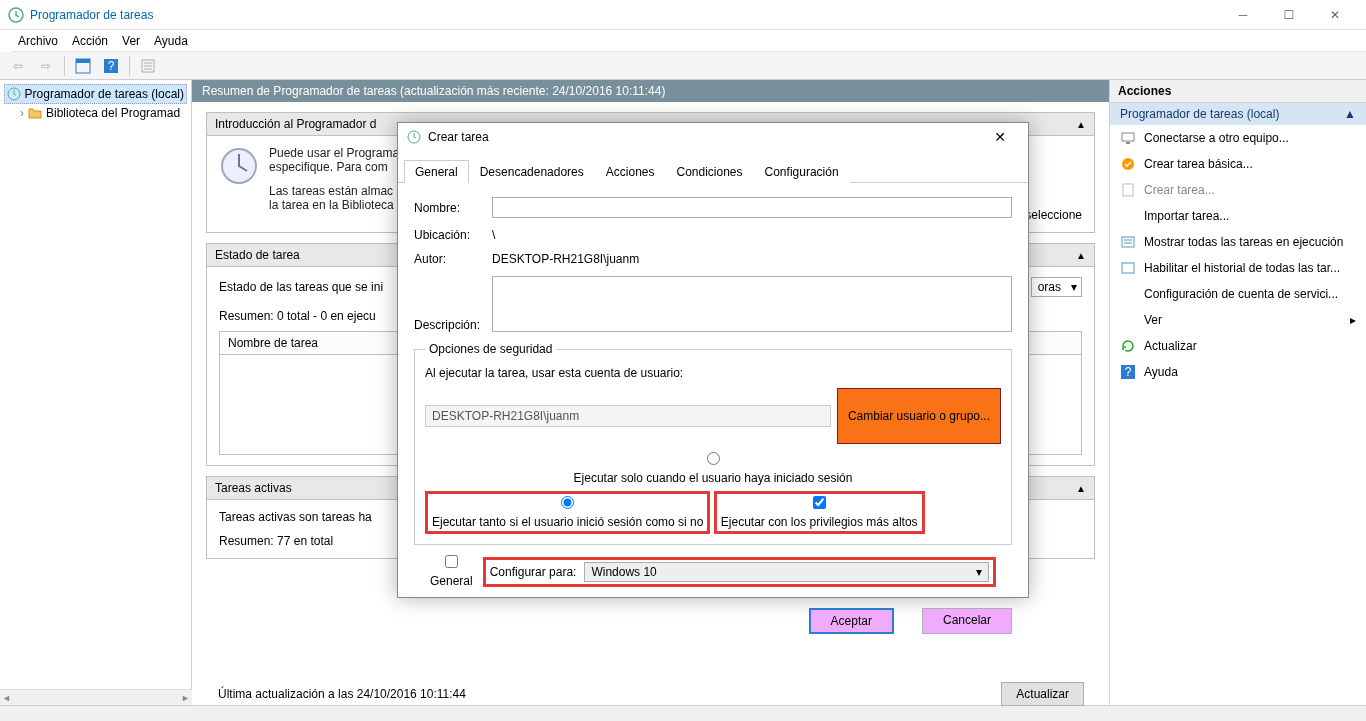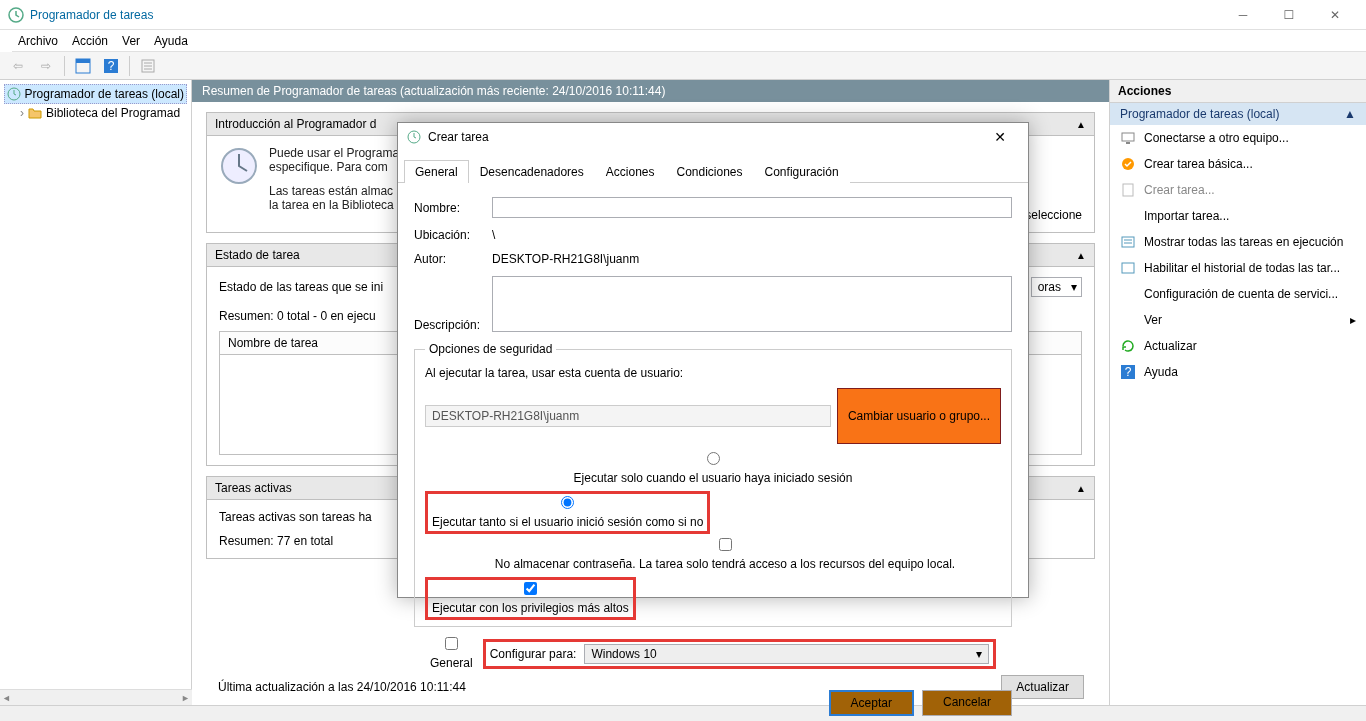--- a/index.html
+++ b/index.html
@@ -34,21 +34,21 @@
 .tablehdr { border: 1px solid #bfbfbf; padding: 4px 8px; background: #fcfcfc; margin-top: 8px; }
 .actions { width: 256px; background: #fff; }
 .actionshdr { padding: 4px 8px; font-weight: bold; border-bottom: 1px solid #d0d0d0; background: #f0f0f0; }
 .actionsgrp { background: #d6e5f3; padding: 4px 10px; color: #1a3a6e; display: flex; justify-content: space-between; align-items: center; }
 .actionitem { display: flex; align-items: center; gap: 8px; padding: 5px 10px; color: #000; }
 .actionitem.disabled { color: #888; }
 .actionitem .aicon { width: 16px; height: 16px; flex-shrink: 0; }
 .statusbar { height: 16px; border-top: 1px solid #d0d0d0; background: #f0f0f0; display:flex; align-items:center; }
 .hscroll { position: absolute; bottom: 16px; left: 0; width: 192px; height: 16px; background: #f0f0f0; border-top: 1px solid #ddd; display:flex; align-items:center; justify-content:space-between; padding:0 2px;}
 .hscroll span{color:#888;font-size:9px;}
-.bottombar { position:absolute; bottom:16px; left:206px; right:270px; display:flex; justify-content:space-between; align-items:center; padding:6px 12px; }
+.bottombar { position:absolute; bottom:9px; left:206px; right:270px; display:flex; justify-content:space-between; align-items:center; padding:6px 12px; }
 .updbtn { border:1px solid #adadad; background:#e1e1e1; padding:4px 14px; }
 
 
 .dialog { position: absolute; left: 397px; top: 122px; width: 632px; height: 476px; background: #fff; border: 1px solid #888; box-shadow: 0 0 20px rgba(0,0,0,0.3); display:flex; flex-direction:column; }
 .dlgtitle { height: 30px; display: flex; align-items: center; padding: 0 8px; }
 .dlgtitle .t { flex: 1; }
 .dlgclose { width: 40px; height: 28px; display: flex; align-items: center; justify-content: center; font-size: 14px; }
 .tabs { display: flex; border-bottom: 1px solid #ccc; padding: 0 6px; margin-top: 8px; }
 .tab { padding: 4px 10px; border: 1px solid transparent; border-bottom: none; position: relative; top: 1px; background: #fff; }
 .tab.active { border-color: #ccc; background: #fff; }
@@ -64,21 +64,21 @@
 .userbox { border:1px solid #ccc; background:#f4f4f4; padding:3px 6px; flex:1; color:#555;}
 .changebtn { border:1px solid #7f1d1d; background:#f97316; padding:20px 10px; }
 .radio, .check { display:flex; align-items:center; gap:6px; margin-bottom:6px;flex-direction:column; }
 .radio input, .check input { margin:0; }
 .highlight { border: 3px solid #e53935; padding: 2px 4px; }
 .hl-inline { display:inline-flex; align-items:center; }
 .bottomrow { display:flex; align-items:center; gap:10px; padding: 0 16px 0; }
 .cfglabel { }
 .cfgselect { flex:1; border:1px solid #abadb3; background:#eee; padding:2px 6px; display:flex; justify-content:space-between; align-items:center;}
 .dlgbtns { display:flex; justify-content:flex-end; gap:8px; padding:12px 16px; }
-.dlgbtn { border:1px solid #adadb3; background:#a16207; padding:4px 20px; }
+.dlgbtn { border:1px solid #adadb3; background:#f0abfc; padding:4px 20px;margin-left:20px; }
 .dlgbtn.primary { border:2px solid #2b7cd3; }
 </style>
 </head>
 <body>
 
 <div class="titlebar">
   <svg class="icon" viewBox="0 0 16 16">
       <circle cx="8" cy="8" r="7" fill="none" stroke="#5a8" stroke-width="1.5"></circle>
       <path d="M8 4v4l3 2" stroke="#5a8" fill="none" stroke-width="1.5"></path>
     </svg>
@@ -323,24 +323,20 @@
       <div class="radio">
           <input type="radio" name="r" style="">
           <span>Ejecutar solo cuando el usuario haya iniciado sesión</span>
         </div>
       <div class="highlight hl-inline" style="margin-bottom:4px;">
         <div class="radio" style="margin:0;">
             <input type="radio" name="r" checked="" style="">
             <span>Ejecutar tanto si el usuario inició sesión como si no</span>
           </div>
       </div>
-      <div class="check" style="margin-left:24px;">
-          <input type="checkbox" style="">
-          <span>No almacenar contraseña. La tarea solo tendrá acceso a los recursos del equipo local.</span>
-        </div>
       <div class="highlight hl-inline">
         <div class="check" style="margin:0;">
             <input type="checkbox" checked="" style="">
             <span>Ejecutar con los privilegios más altos</span>
           </div>
       </div>
     </fieldset>
     <div class="bottomrow">
       <div class="check" style="margin:0;">
           <input type="checkbox" style="">

